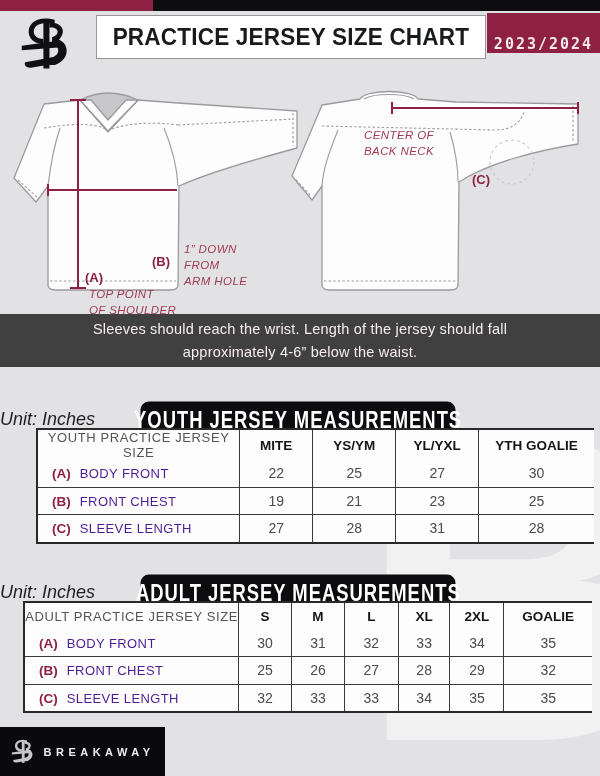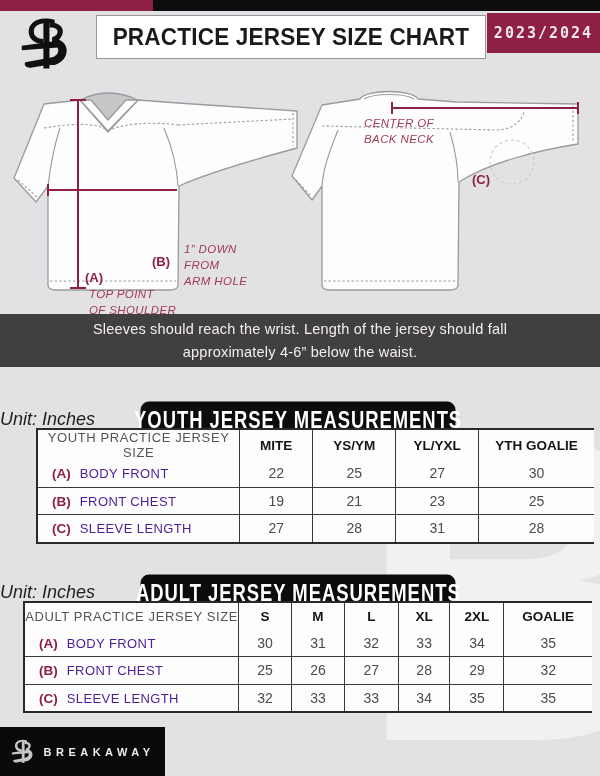--- a/index.html
+++ b/index.html
@@ -6,21 +6,21 @@
   .page{position:relative;width:600px;height:776px;margin:0 auto;background:#e2e2e4;
         font-family:"Liberation Sans",sans-serif;overflow:hidden;}
   
   .topstrip-maroon{position:absolute;left:0;top:0;width:153px;height:11px;background:#8e2043;}
   .topstrip-black{position:absolute;left:153px;top:0;width:447px;height:11px;background:#0d0d0f;}
   .logo{position:absolute;left:20px;top:14px;width:52px;height:62px;}
   .titlebox{position:absolute;left:96px;top:15px;width:390px;height:44px;background:#ffffff;
             border:1px solid #96969a;display:flex;align-items:center;justify-content:center;box-sizing:border-box;}
   .titlebox span{font-size:23px;font-weight:800;letter-spacing:.2px;color:#191a1c;transform:scaleX(.98);}
   .seasonbox{position:absolute;left:487px;top:13px;width:113px;height:40px;background:#8e2043;
-             display:flex;align-items:center;justify-content:center;}
+             display:flex;align-items:flex-end;justify-content:center;}
   .seasonbox span{font-family:"DejaVu Sans Mono",monospace;font-weight:bold;font-size:15px;
                   letter-spacing:2px;color:#f3e9ec;}
   
   .diagram-svg{position:absolute;left:0;top:60px;}
   .dlabel{position:absolute;color:#a03a54;font-style:italic;font-size:11.5px;line-height:1.38;
           letter-spacing:.4px;white-space:pre-line;font-weight:500;}
   .dkey{position:absolute;color:#8e2043;font-weight:800;font-size:13px;font-style:normal;}
   
   .note-banner{position:absolute;left:0;top:314px;width:600px;height:53px;background:#404040;
                display:flex;align-items:center;justify-content:center;}
@@ -119,21 +119,21 @@
       <path d="M392,108 L578,108 M392,102 L392,114 M578,102 L578,114"></path>
     </g>
   </svg>
   <div class="dkey" style="left:152px;top:254px">(B)</div>
   <div class="dlabel" style="left:184px;top:242px">1” DOWN
 FROM
 ARM HOLE</div>
   <div class="dkey" style="left:85px;top:270px">(A)</div>
   <div class="dlabel" style="left:89px;top:287px">TOP POINT
 OF SHOULDER</div>
-  <div class="dlabel" style="left:364px;top:116px">CENTER OF
+  <div class="dlabel" style="left:364px;top:128px">CENTER OF
 BACK NECK</div>
   <div class="dkey" style="left:472px;top:172px">(C)</div>
 
   <div class="note-banner">
     <div>Sleeves should reach the wrist. Length of the jersey should fall
 approximately 4-6” below the waist.</div>
   </div>
 
   <div class="watermark">B</div>
 

